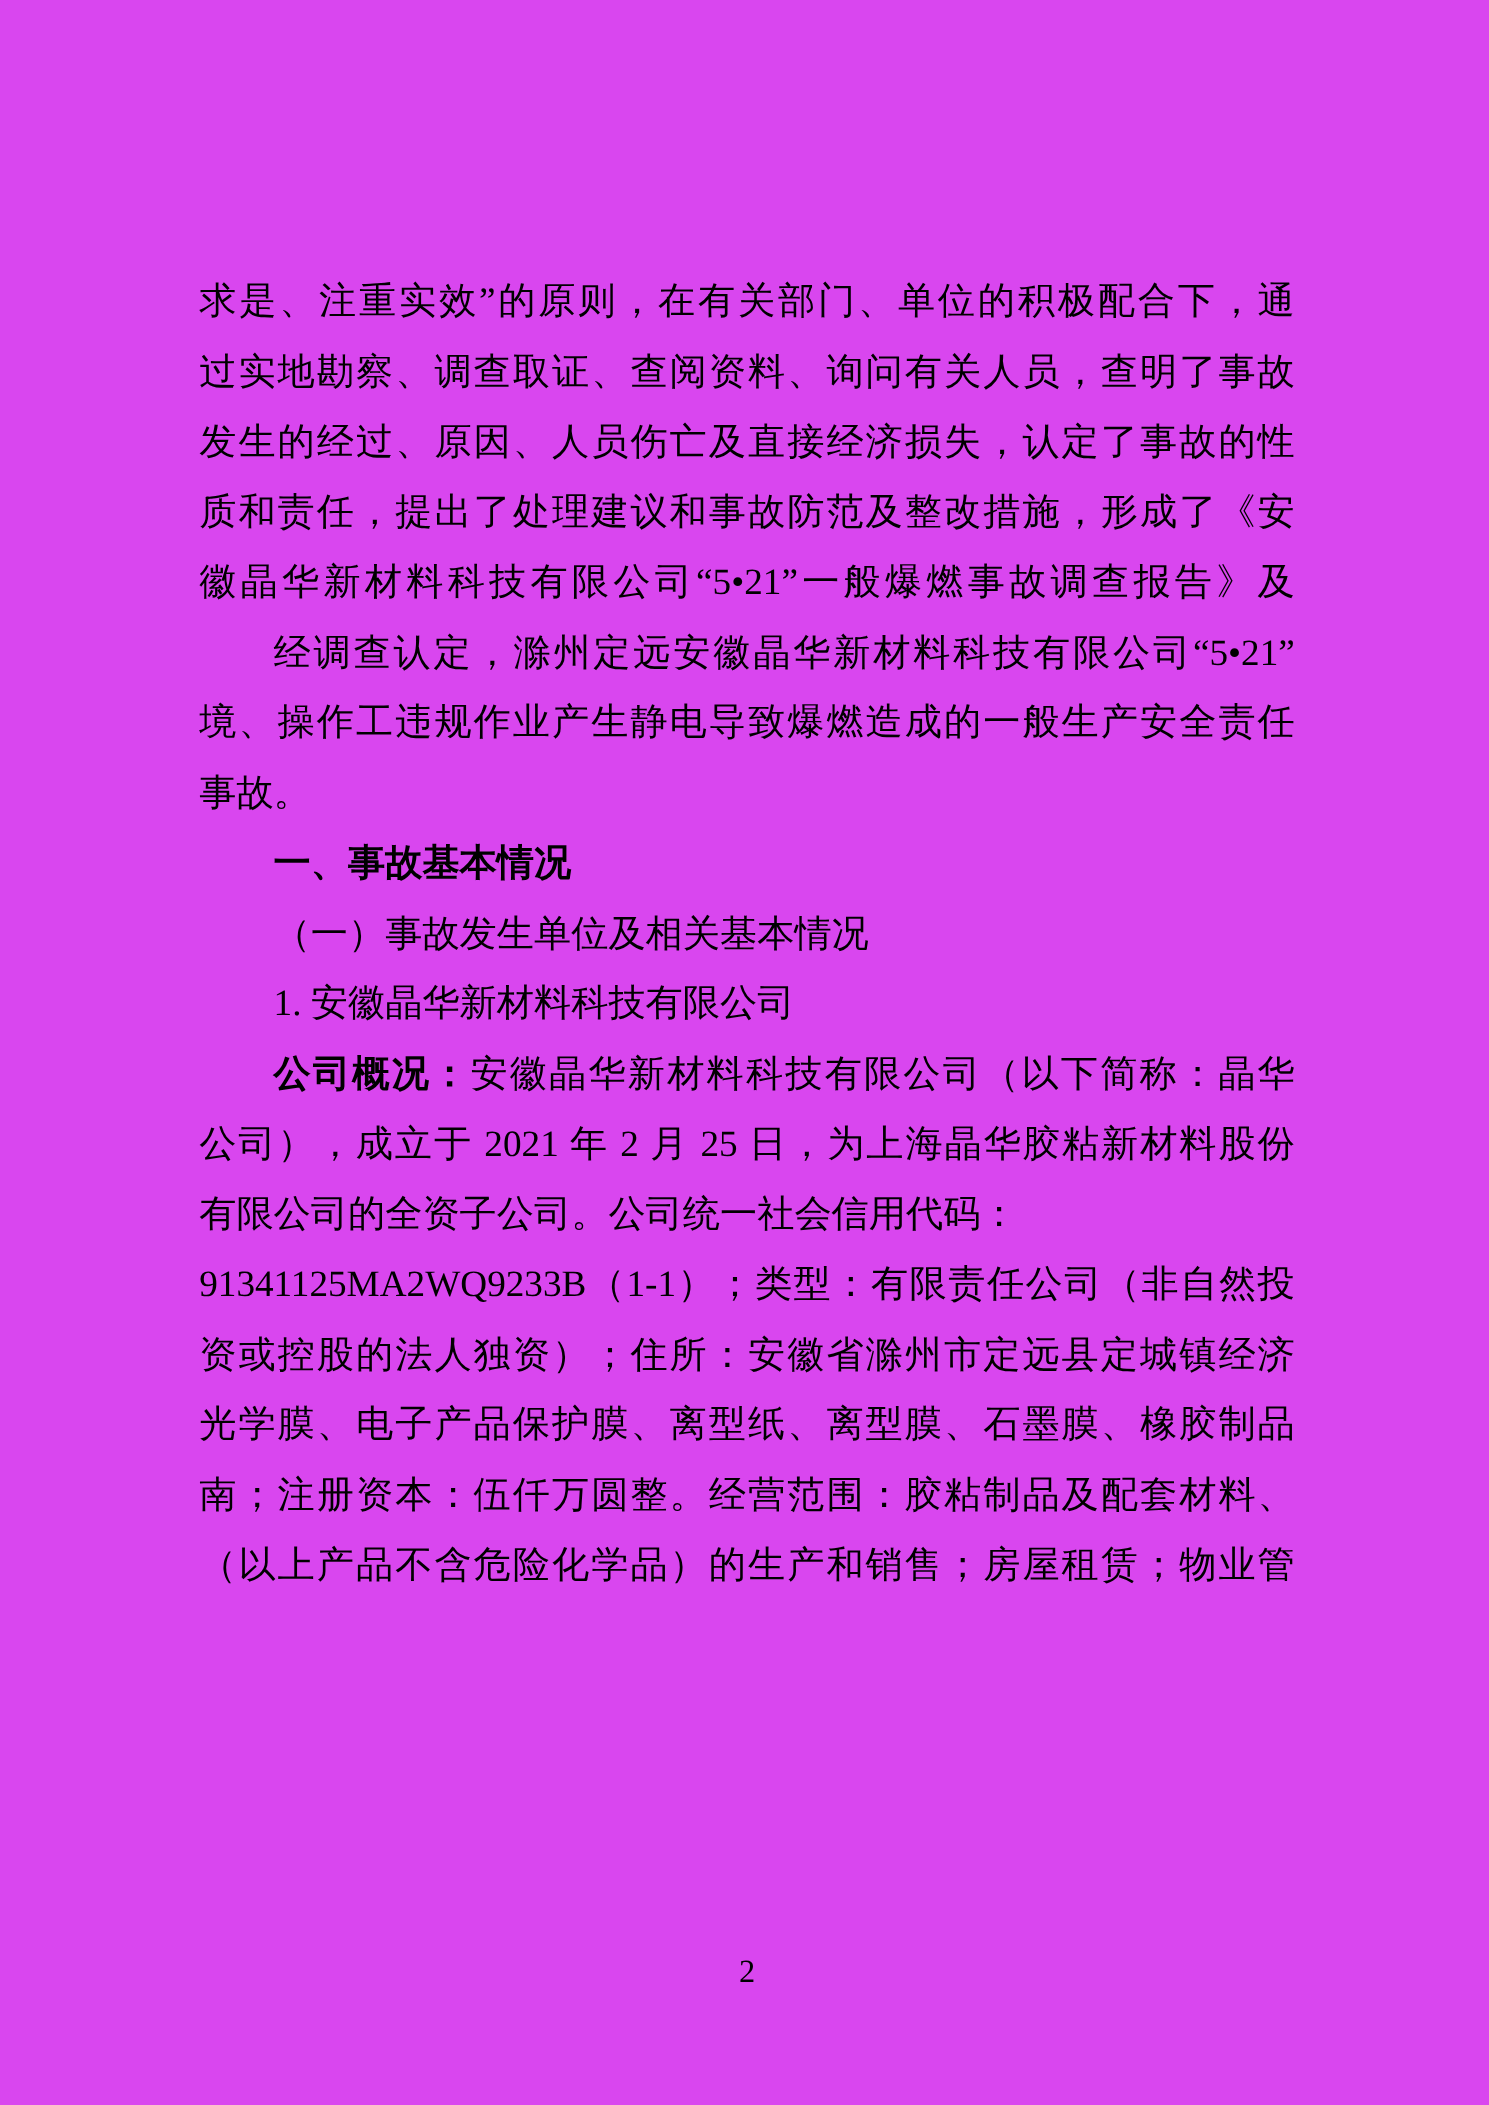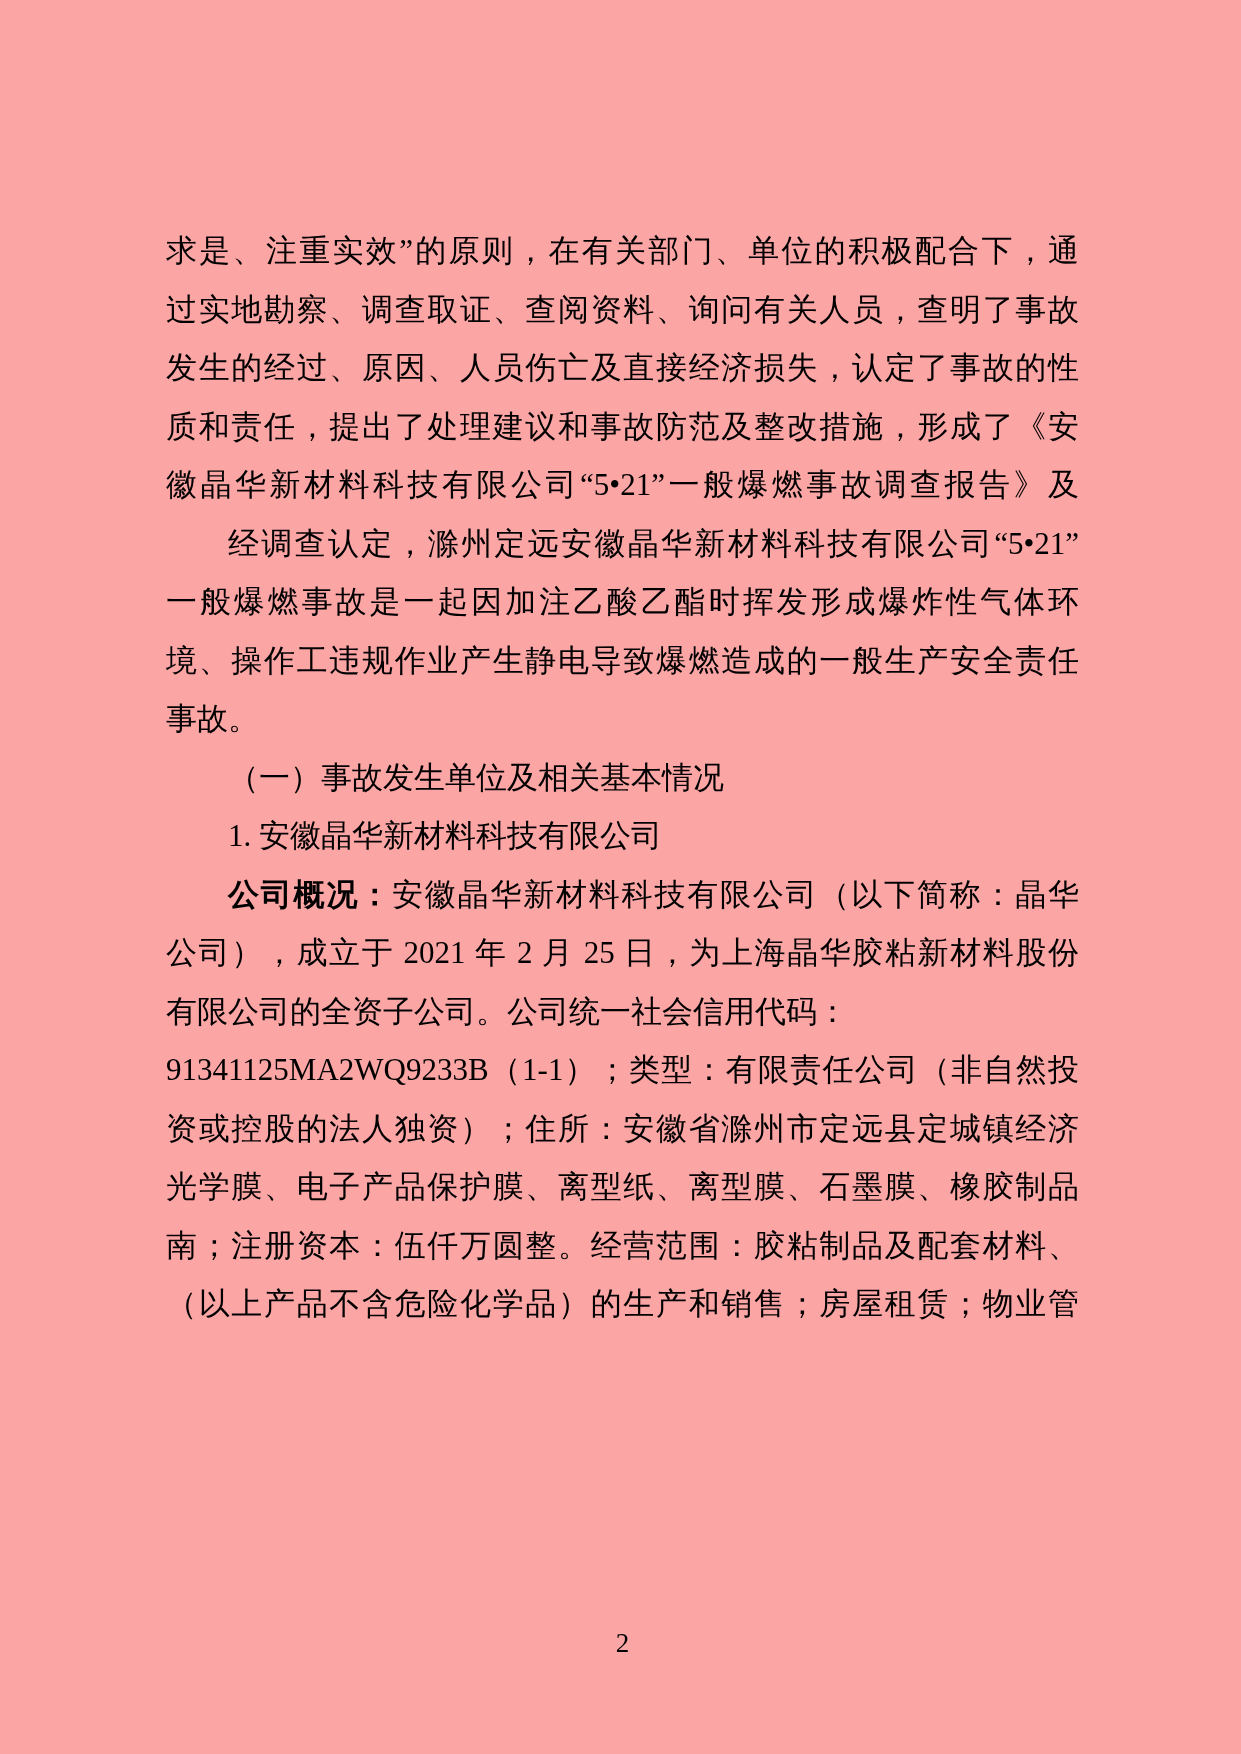--- a/index.html
+++ b/index.html
@@ -13,21 +13,21 @@
     color: #000000;
     font-family: "Liberation Serif", "DejaVu Serif", serif;
     position: relative;
     overflow: hidden;
   }
   .page {
     position: absolute;
     left: 0; top: 0;
     width: 1241px;
     height: 1754px;
-    background: #fca5a5;
+    background: #d946ef;
   }
   .doc-body {
     position: absolute;
     left: 166px;
     top: 222px;
     width: 913px;
   }
   .line {
     height: 58.5px;
     line-height: 58.5px;
@@ -62,23 +62,23 @@
 <body>
 
 <div class="page">
   <div class="doc-body">
       <div class="line j">求是、注重实效”的原则，在有关部门、单位的积极配合下，通</div>
       <div class="line j">过实地勘察、调查取证、查阅资料、询问有关人员，查明了事故</div>
       <div class="line j">发生的经过、原因、人员伤亡及直接经济损失，认定了事故的性</div>
       <div class="line j">质和责任，提出了处理建议和事故防范及整改措施，形成了《安</div>
       <div class="line j">徽晶华新材料科技有限公司“5•21”一般爆燃事故调查报告》及</div>
       <div class="line j ind">经调查认定，滁州定远安徽晶华新材料科技有限公司“5•21”</div>
-      <div class="line j">一般爆燃事故是一起因加注乙酸乙酯时挥发形成爆炸性气体环</div>
       <div class="line j">境、操作工违规作业产生静电导致爆燃造成的一般生产安全责任</div>
       <div class="line">事故。</div>
+      <div class="line ind bold">一、事故基本情况</div>
       <div class="line ind">（一）事故发生单位及相关基本情况</div>
       <div class="line ind">1. 安徽晶华新材料科技有限公司</div>
       <div class="line j ind"><span class="bold">公司概况：</span>安徽晶华新材料科技有限公司（以下简称：晶华</div>
       <div class="line j">公司），成立于 2021 年 2 月 25 日，为上海晶华胶粘新材料股份</div>
       <div class="line">有限公司的全资子公司。公司统一社会信用代码：</div>
       <div class="line j">91341125MA2WQ9233B（1-1）；类型：有限责任公司（非自然投</div>
       <div class="line j">资或控股的法人独资）；住所：安徽省滁州市定远县定城镇经济</div>
       <div class="line j">光学膜、电子产品保护膜、离型纸、离型膜、石墨膜、橡胶制品</div>
       <div class="line j">南；注册资本：伍仟万圆整。经营范围：胶粘制品及配套材料、</div>
       <div class="line j">（以上产品不含危险化学品）的生产和销售；房屋租赁；物业管</div>

